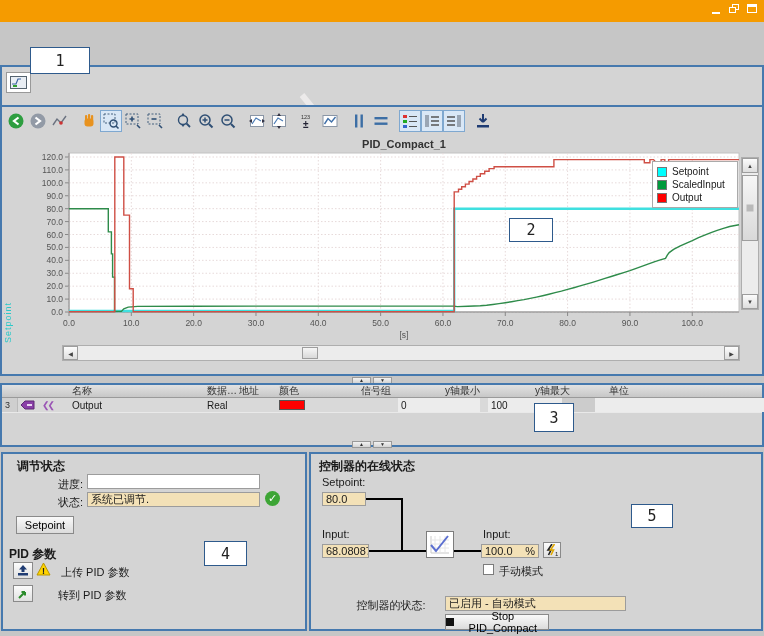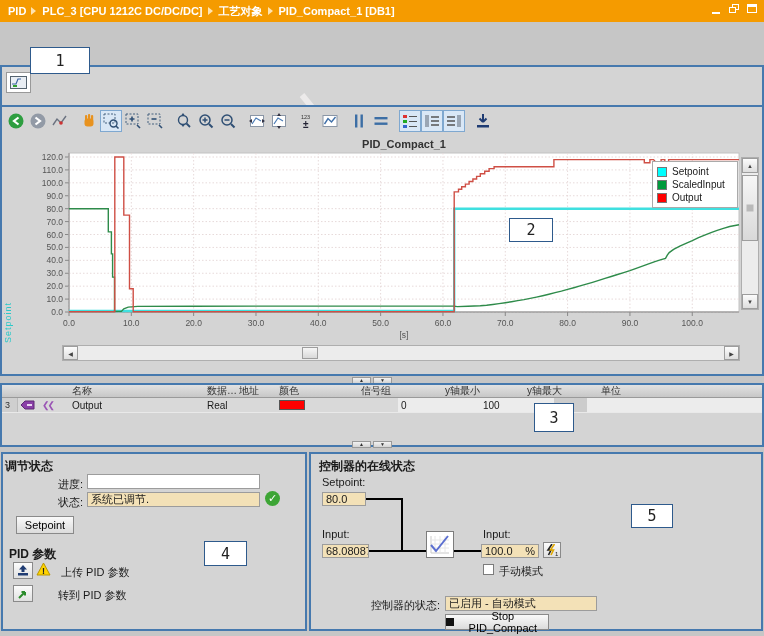--- a/index.html
+++ b/index.html
@@ -61,21 +61,21 @@
 
   
   #sec3 { left:0; top:383px; width:764px; height:64px; }
   .trow, #thead { position:absolute; left:0; display:flex; width:760px; }
   #thead { top:0; height:13px; background:linear-gradient(#e2e2e2,#c7c7c7); border-bottom:1px solid #9a9a9a; font-size:10px; color:#333; }
   .trow { height:15px; background:#d9d9d9; border-bottom:1px solid #e9e9e9; font-size:10px; align-items:center; }
   .tc { flex:none; padding:0 3px; overflow:hidden; white-space:nowrap; height:100%; display:flex; align-items:center; }
   .c-num{width:16px; background:#cfcfcf; border-right:1px solid #bbb; font-size:9px; color:#333;}
   .c-i1{width:21px;} .c-i2{width:19px;} .c-name{width:146px; padding-left:14px;} .c-dt{width:32px;}
   .c-addr{width:40px;} .c-col{width:38px;} .c-sig{width:84px; position:relative;}
-  .c-min{width:82px; background:#ececec;} .c-max{width:74px; background:#ececec;}
+  .c-min{width:82px; background:#ececec;} .c-max{width:74px; background:#ececec;margin-left:8px;}
   .c-unit{width:33px; background:#cccccc;} .c-com{width:175px; background:#ececec;}
   #thead .tc { background:transparent; }
   .swatch { width:26px; height:10px; border:1px solid #555; }
   .rowdd { width:14px; height:12px; position:relative; background:linear-gradient(#fdfdfd,#e2e2e2); border:1px solid #8a8a8a; margin-left:2px; display:flex; align-items:center; justify-content:center; }
   .rowdd::after { content:""; border-top:4px solid #1c3e66; border-left:3px solid transparent; border-right:3px solid transparent; }
 
   
   #sec4 { left:1px; top:452px; width:306px; height:179px; }
   #sec5 { left:309px; top:452px; width:454px; height:179px; }
   .rlabel { position:absolute; text-align:right; font-size:11px; }
@@ -83,21 +83,20 @@
   .iconbtn { position:absolute; width:20px; height:17px; background:linear-gradient(#fcfcfc,#e0e0e0); border:1px solid #8a8a8a; display:flex; align-items:center; justify-content:center; }
   .wire { position:absolute; background:#000; }
   #cbx { position:absolute; width:11px; height:11px; background:#fff; border:1px solid #7c7c7c; }
 
   svg { display:block; }
 </style>
 </head>
 <body>
 
 <div id="titlebar" class="abs">
-  <div id="crumbs"><span class="crumb">PID</span><span class="crumb">PLC_3 [CPU 1212C DC/DC/DC]</span><span class="crumb">工艺对象</span><span class="crumb">PID_Compact_1 [DB1]</span></div>
   <div id="winctrl">
     <div class="wbtn">
         <div id="min-bar"></div>
       </div>
     <div class="wbtn">
         <div id="float-b1"></div>
         <div id="float-b2"></div>
       </div>
     <div class="wbtn">
         <div id="dock-b"></div>
@@ -489,21 +488,21 @@
 </div>
 <div class="splitbtn" style="left:352px; top:441px; z-index:30;">
     <b>▲</b>
   </div>
 <div class="splitbtn" style="left:373px; top:441px; z-index:30;">
     <b>▼</b>
   </div>
 <div class="callout" style="left:534px; top:403px; width:40px; height:29px;">3</div>
 
 <div id="sec4" class="section">
-  <div class="abs panel-title" style="left:2px; top:4px;">调节状态</div>
+  <div class="abs panel-title" style="left:14px; top:4px;">调节状态</div>
   <div class="rlabel" style="left:20px; top:23px; width:60px;">进度:</div>
   <div class="field white" style="left:84px; top:20px; width:173px; height:15px;">
     <span></span>
   </div>
   <div class="rlabel" style="left:20px; top:41px; width:60px;">状态:</div>
   <div class="field" style="left:84px; top:38px; width:173px; height:15px;">
     <span>系统已调节.</span>
   </div>
   <div id="check-ok" style="left:262px; top:37px;">✓</div>
   <button class="btn" style="left:13px; top:62px; width:58px; height:18px;">
@@ -559,22 +558,22 @@
   </div>
   <div class="iconbtn" style="left:232px; top:88px; width:18px; height:16px;">
     <svg width="12" height="12" viewBox="0 0 12 12">
       <path d="M6 0 L2 6 H5 L2.5 11" stroke="#222" stroke-width="1.6" fill="none"></path>
       <path d="M8.5 0 L4.5 6 H7.5 L5 11" stroke="#e0a800" stroke-width="1.6" fill="none"></path>
       <text x="9" y="11.5" font-size="6" fill="#222">1</text>
     </svg>
   </div>
   <div id="cbx" style="left:172px; top:110px;"></div>
   <div class="abs" style="left:188px; top:110px;">手动模式</div>
-  <div class="rlabel" style="left:31px; top:144px; width:98px;">控制器的状态:</div>
-  <div class="field" style="left:134px; top:142px; width:152px; height:15px;">
+  <div class="rlabel" style="left:31px; top:144px; width:98px;text-align:center;">控制器的状态:</div>
+  <div class="field" style="left:134px; top:142px; width:181px; height:15px;">
     <span>已启用 - 自动模式</span>
   </div>
   <button class="btn" style="left:134px; top:160px; width:104px; height:16px;">
     <span class="sq"></span>
     <span>Stop PID_Compact</span>
   </button>
 </div>
 <div class="callout" style="left:631px; top:504px; width:42px; height:24px;">5</div>
 
 </body></html>

